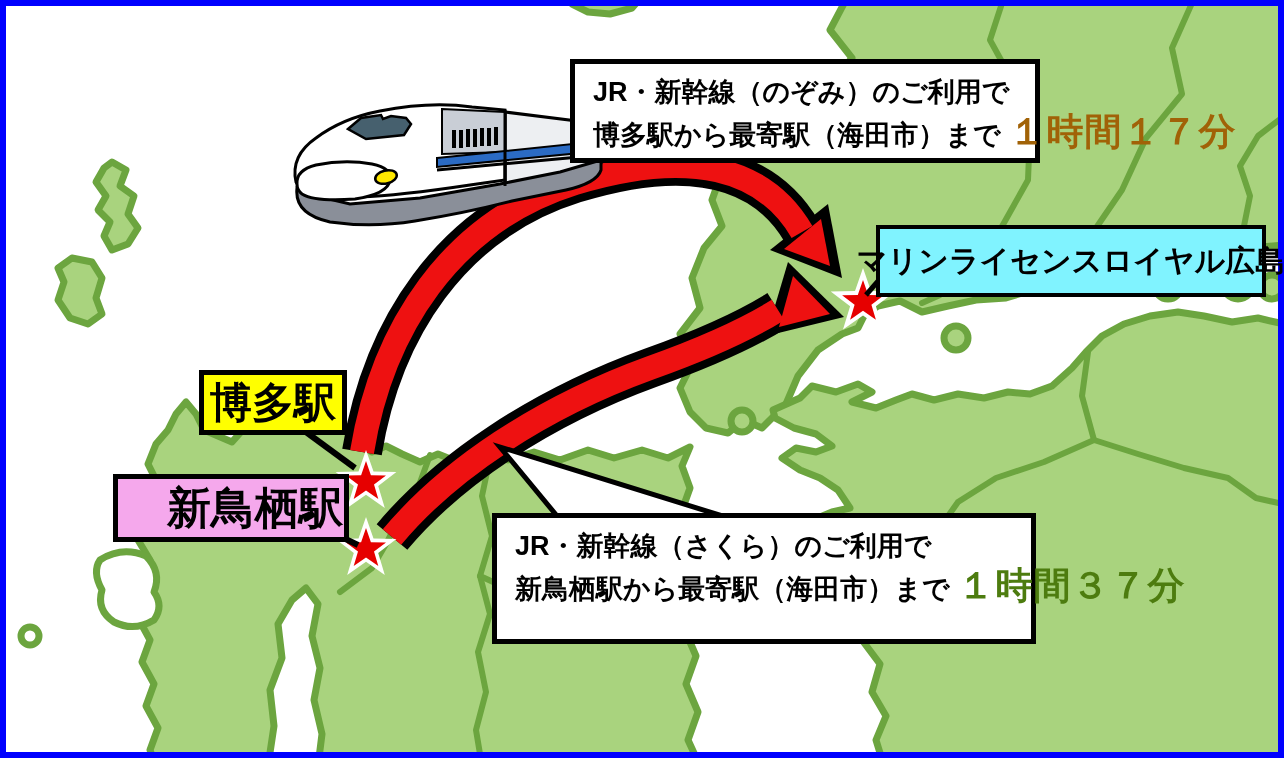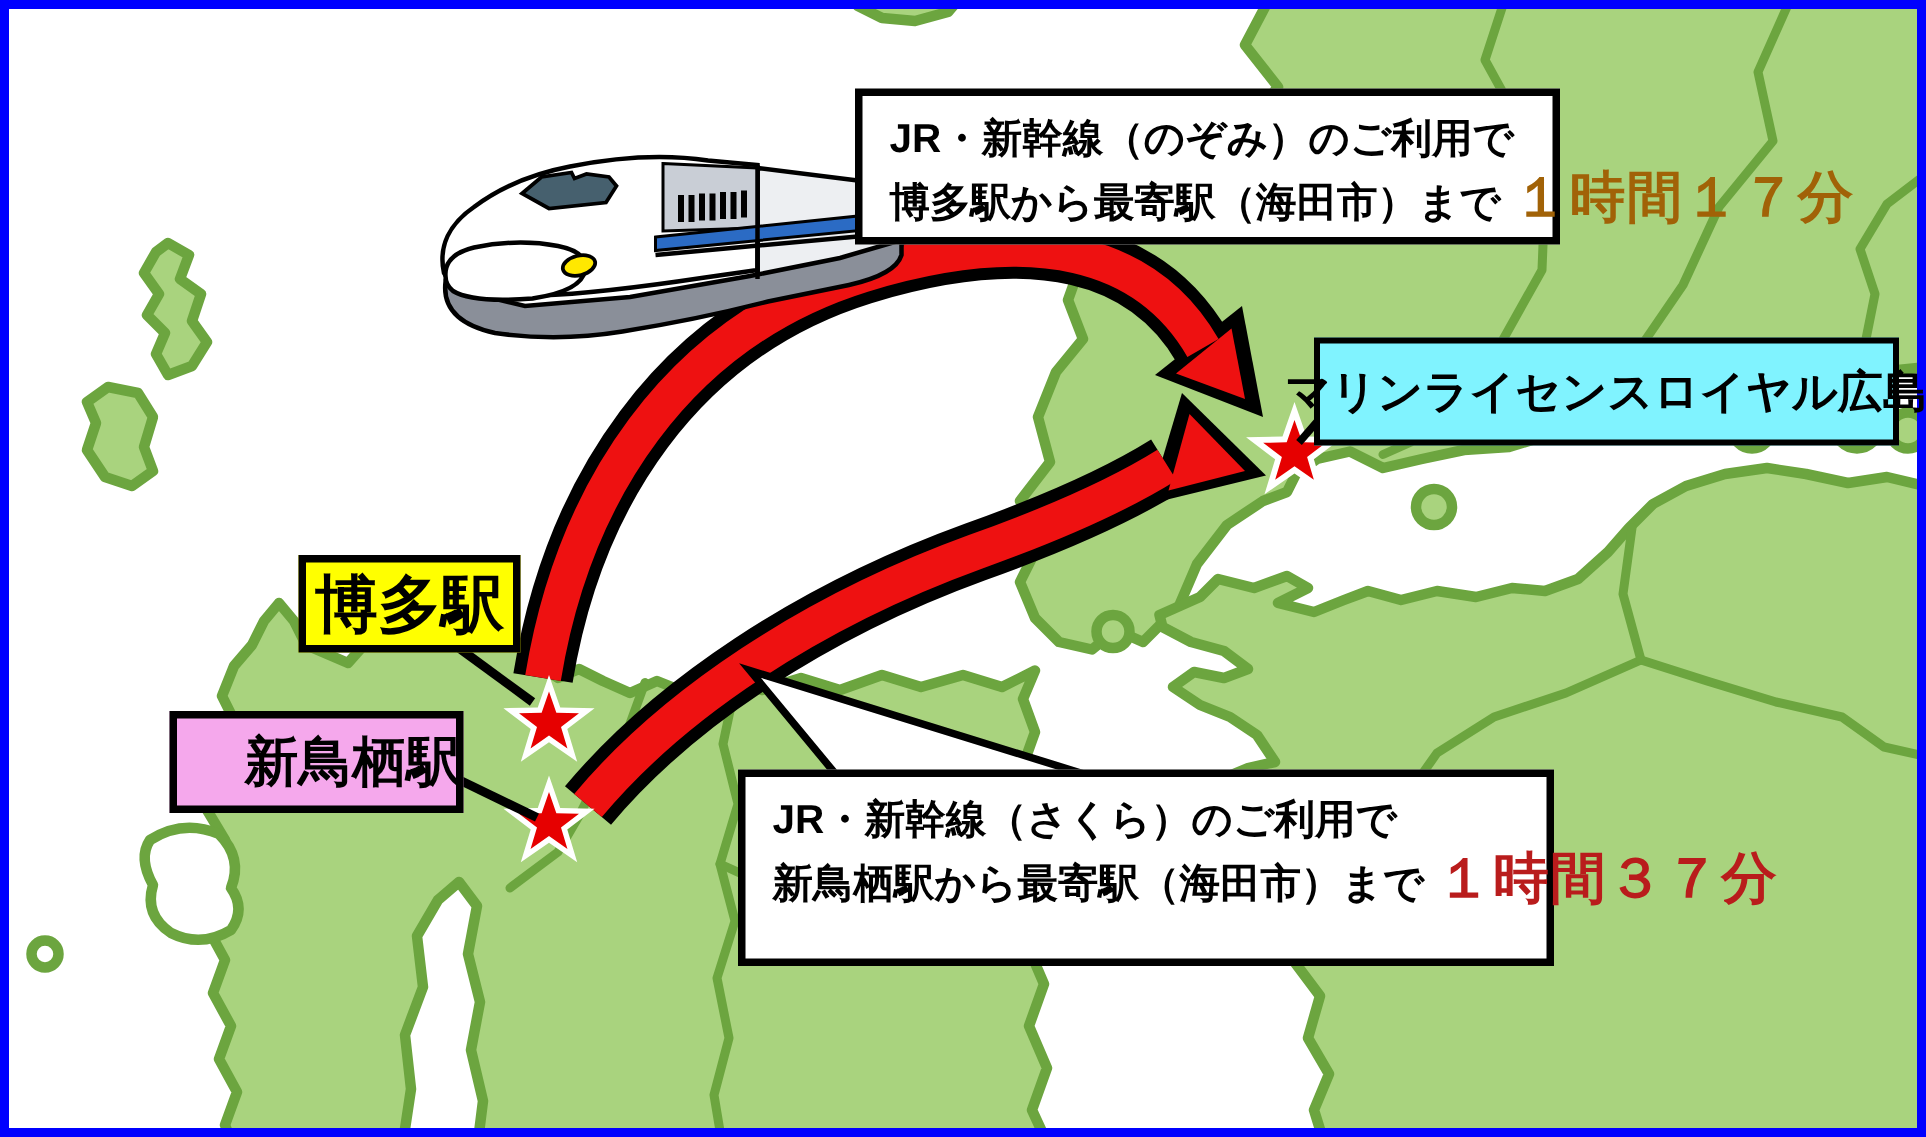--- a/index.html
+++ b/index.html
@@ -9,21 +9,21 @@
   #map-svg{position:absolute;left:0;top:0;}
   .callout{position:absolute;background:#fff;border:5px solid #000;box-sizing:border-box;
            padding:8px 14px 6px 18px;z-index:20;}
   .callout .cl-line{font-size:27px;font-weight:bold;color:#000;line-height:40px;
                     letter-spacing:0px;white-space:nowrap;}
   .cl-time{font-size:37px;font-weight:bold;margin-left:8px;letter-spacing:1px;}
   .station-label{position:absolute;border:5px solid #000;box-sizing:border-box;z-index:20;
                  display:flex;align-items:center;justify-content:center;
                  font-weight:bold;color:#000;white-space:nowrap;}
   #hakata-label{left:193px;top:364px;width:148px;height:65px;font-size:42px;}
-  #shintosu-label{left:107px;top:468px;width:196px;height:68px;font-size:36px;padding-left:48px;}
+  #shintosu-label{left:107px;top:468px;width:236px;height:68px;font-size:44px;padding-left:48px;}
   #marine-label{left:870px;top:184px;width:390px;height:72px;font-size:30px;border-width:4px;z-index:20;margin-top:35px;}
 </style>
 </head>
 <body>
 
 <div id="stage">
 
 <svg id="map-svg" width="1272" height="746" viewBox="6 6 1272 746">
 
   <g stroke="#6CA53F" stroke-width="7" stroke-linejoin="round" stroke-linecap="round" fill="#A9D37E">
@@ -164,19 +164,19 @@
   </g>
 </svg>
 
   <div class="callout" style="left:564px;top:24px;width:470px;height:104px;margin-top:29px;">
     <div class="cl-line">JR・新幹線（のぞみ）のご利用で</div>
     <div class="cl-line"><span>博多駅から最寄駅（海田市）まで</span><span class="cl-time" style="color: #a16207;">１時間１７分</span></div>
   </div>
 
   <div class="callout" style="left:486px;top:507px;width:544px;height:131px;">
     <div class="cl-line">JR・新幹線（さくら）のご利用で</div>
-    <div class="cl-line"><span>新鳥栖駅から最寄駅（海田市）まで</span><span class="cl-time" style="color: #b91c1c; margin-top: 44px;">１時間３７分</span></div>
+    <div class="cl-line"><span>新鳥栖駅から最寄駅（海田市）まで</span><span class="cl-time" style="color: #4d7c0f; margin-top: 44px;">１時間３７分</span></div>
   </div>
 
   <div class="station-label" id="hakata-label" style="background: rgb(255, 255, 0);">博多駅</div>
   <div class="station-label" id="shintosu-label" style="background: rgb(245, 168, 236);">新鳥栖駅</div>
   <div class="station-label" id="marine-label" style="background: rgb(128, 243, 255);">マリンライセンスロイヤル広島</div>
 </div>
 
 </body></html>

